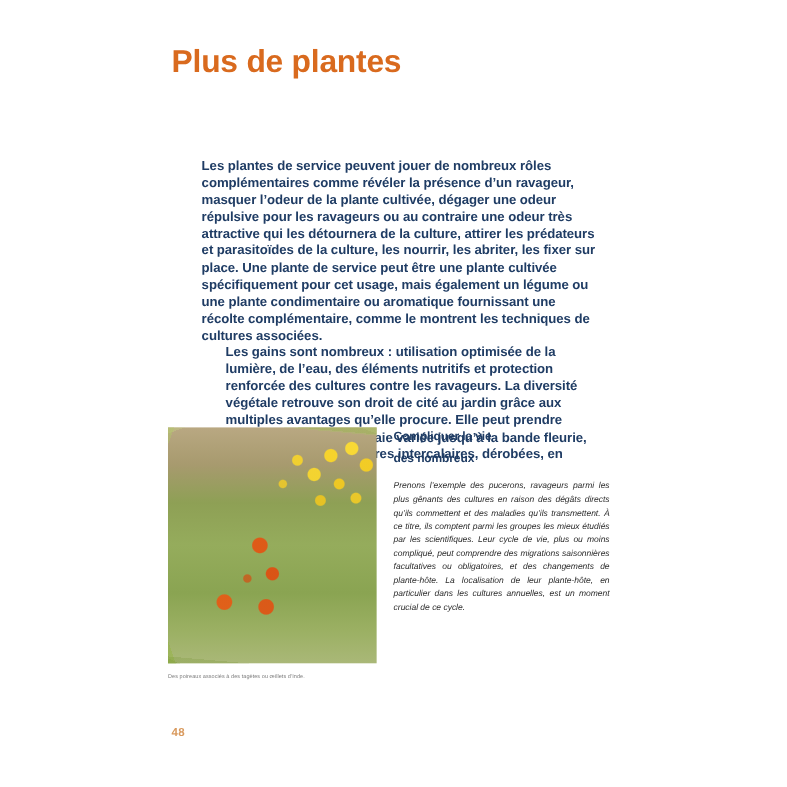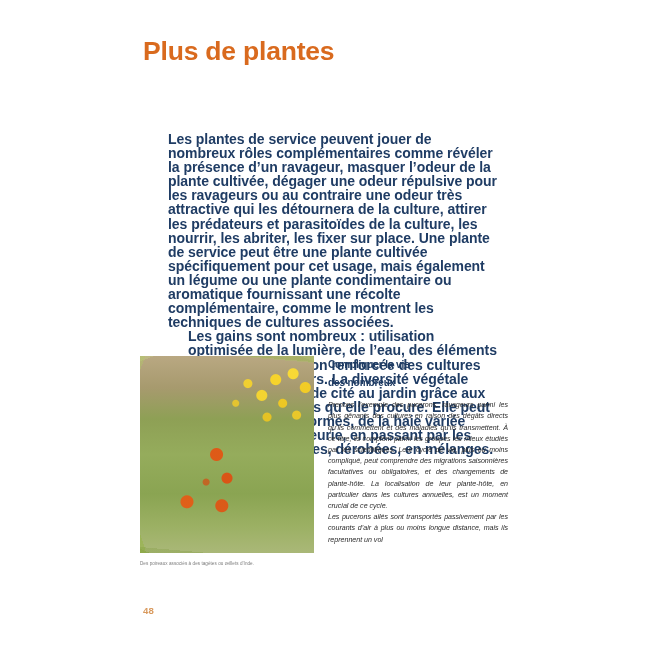--- a/index.html
+++ b/index.html
@@ -46,21 +46,21 @@
   .intro-col {
     position: absolute;
     left: 168px;
     top: 132px;
     width: 332px;
   }
   .intro-para {
     color: #1f3c64;
     font-family: "Liberation Sans", sans-serif;
     font-weight: bold;
-    font-size: 14px;
+    font-size: 11px;
     line-height: 14.1px;
     text-align: left;
     margin: 0;
     letter-spacing: -0.05px;
   }
   .intro-para + .intro-para {
     margin-top: 0px;
     margin-left: 20px;
   }
 
@@ -193,20 +193,19 @@
     <div class="photo"></div>
   </div>
   <div class="photo-caption">Des poireaux associés à des tagètes ou œillets d’Inde.</div>
 
   <div class="right-col">
     <h2 class="sub-head">
       <span>Compliquer la vie</span><br>
       <span>des nombreux</span>
     </h2>
     <p class="right-para">Prenons l’exemple des pucerons, ravageurs parmi les plus gênants des cultures en raison des dégâts directs qu’ils commettent et des maladies qu’ils transmettent. À ce titre, ils comptent parmi les groupes les mieux étudiés par les scientifiques. Leur cycle de vie, plus ou moins compliqué, peut comprendre des migrations saisonnières facultatives ou obligatoires, et des changements de plante-hôte. La localisation de leur plante-hôte, en particulier dans les cultures annuelles, est un moment crucial de ce cycle.</p>
-    <p class="right-para">Les pucerons ailés sont transportés passivement par les courants d’air à plus ou moins longue distance, mais ils reprennent un vol</p>
   </div>
 
   <div class="footer">
     <span class="folio">48</span>
   </div>
 
 </div>
 
 </body></html>

